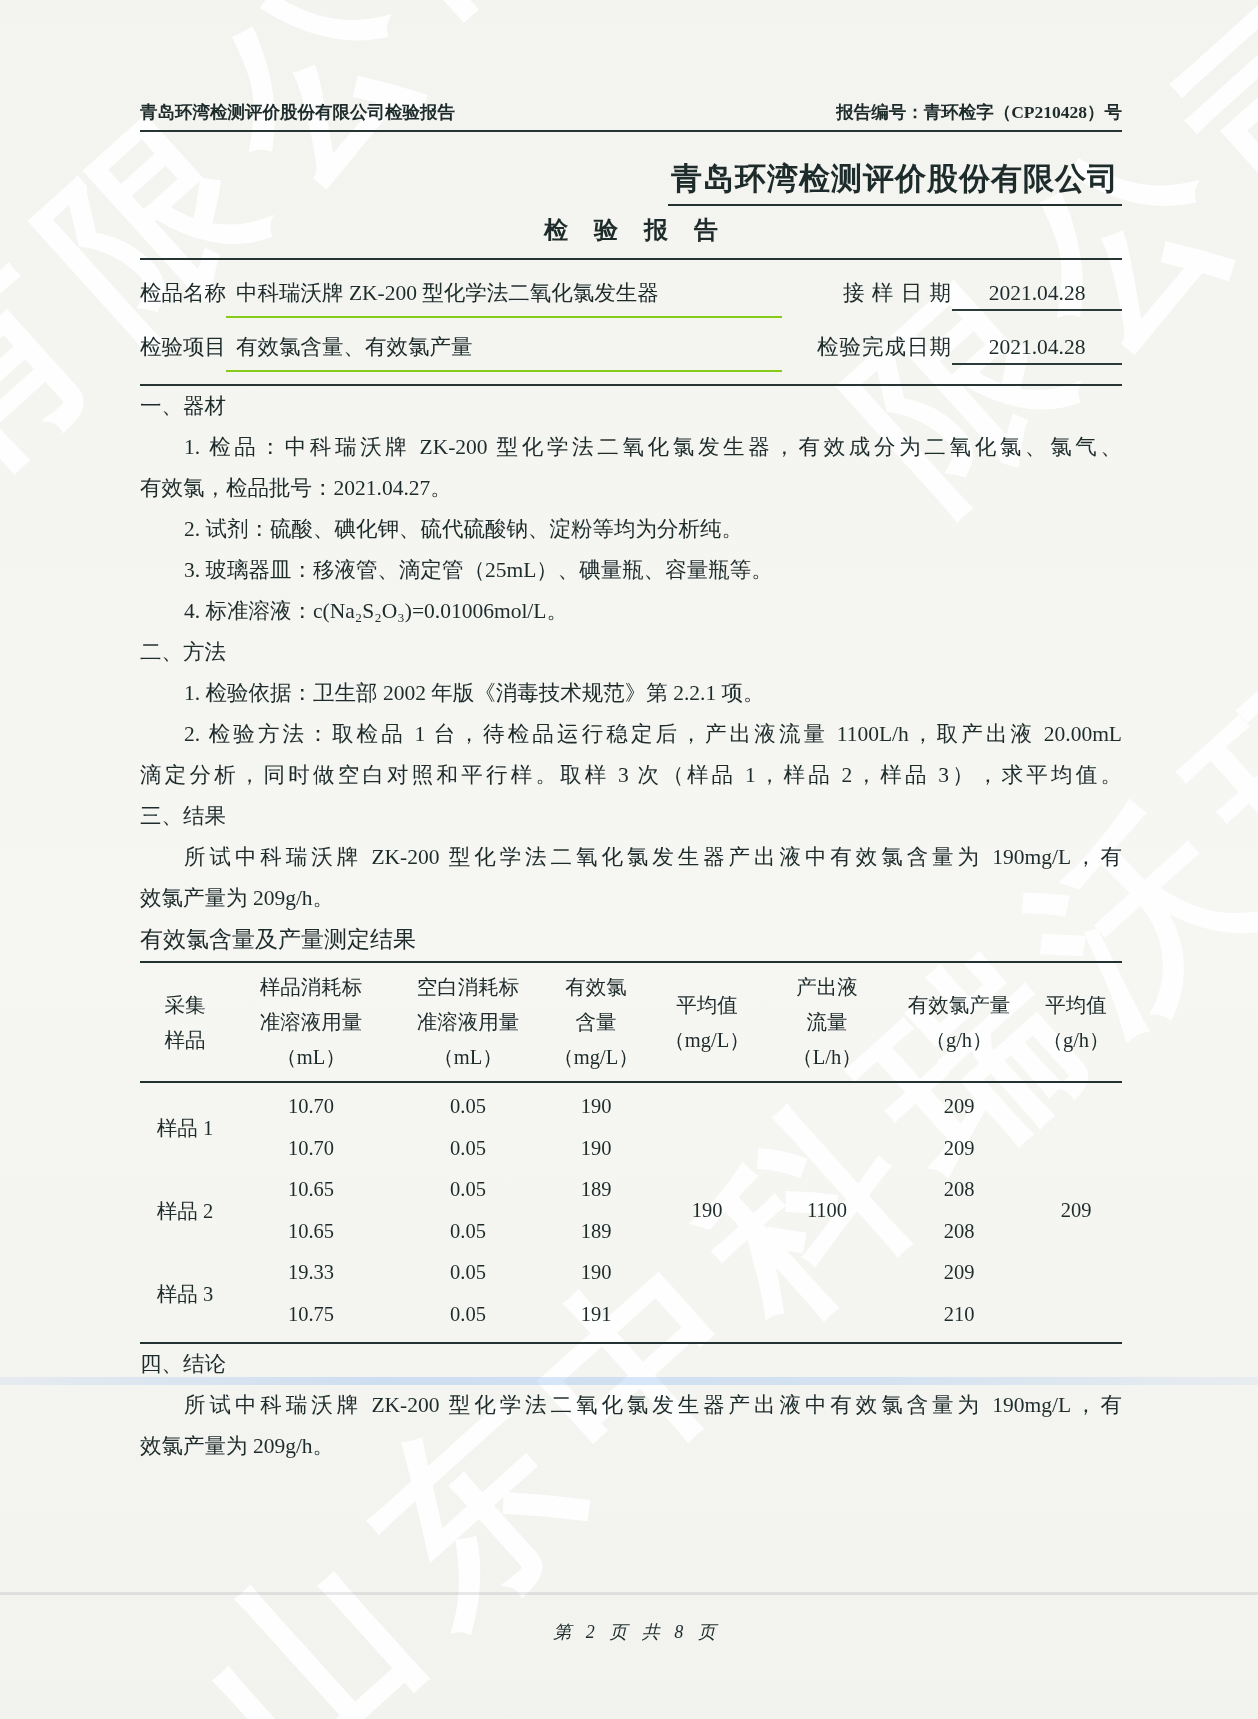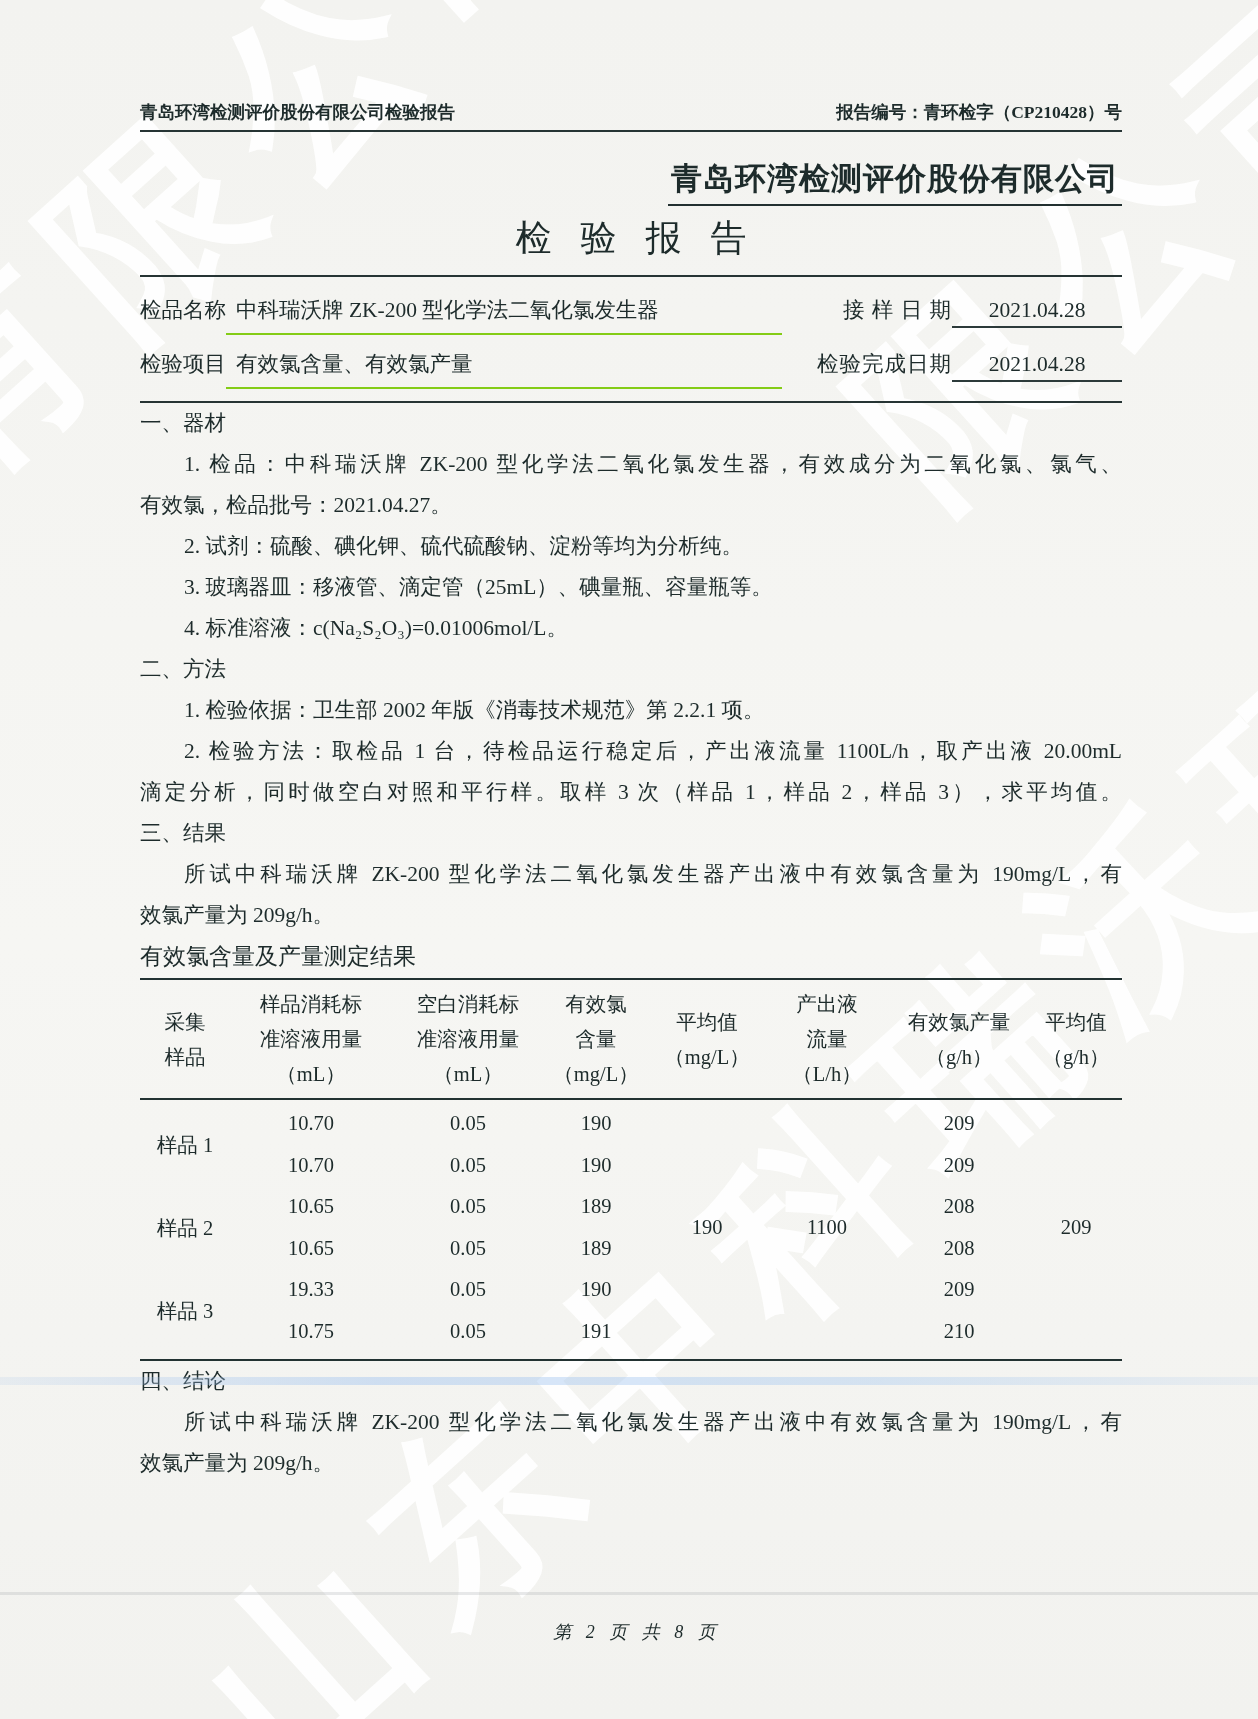--- a/index.html
+++ b/index.html
@@ -25,21 +25,21 @@
   #band-gray{top:1592px;height:3px;background:rgba(150,155,160,.22);}
   
   .page{position:absolute;inset:0;z-index:2;padding:0 136px 0 140px;box-sizing:border-box;}
   .hdr{
     display:flex;justify-content:space-between;align-items:flex-end;
     margin-top:100px;padding-bottom:6px;border-bottom:2px solid #263434;
     font-size:17.5px;font-weight:bold;
   }
   .company-line{text-align:right;margin-top:26px;font-size:31px;font-weight:bold;}
   .company-line span{display:inline-block;border-bottom:2.5px solid #223030;padding:0 3px 4px;letter-spacing:1px;}
-  .report-title{text-align:center;margin-top:8px;font-size:36px;font-weight:normal;letter-spacing:10px;text-indent:10px;}
+  .report-title{text-align:center;margin-top:8px;font-size:24px;font-weight:bold;letter-spacing:10px;text-indent:10px;}
   .rule{border-top:2.5px solid #263434;}
   #rule1{margin-top:12px;}
   #rule2{margin-top:16px;}
   
   .frow{display:flex;align-items:baseline;font-size:21.5px;margin-top:18px;height:36px;}
   .frow .flabel{white-space:nowrap;}
   .fval{width:556px;border-bottom:2px solid #84cc16;padding:0 4px 9px 10px;white-space:nowrap;box-sizing:border-box;}
   .rlabel{margin-left:auto;white-space:nowrap;letter-spacing:1px;}
   .fdate{width:170px;border-bottom:2px solid #2c3a3a;text-align:center;padding-bottom:3px;white-space:nowrap;box-sizing:border-box;}
   

